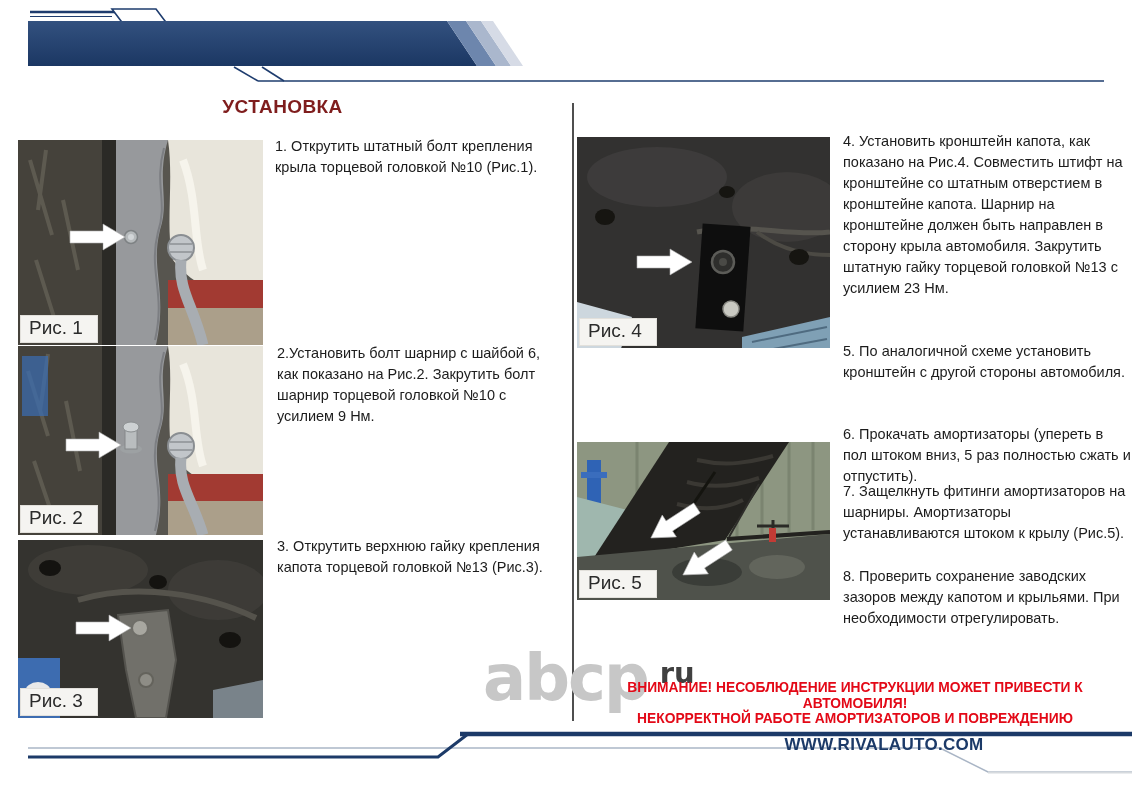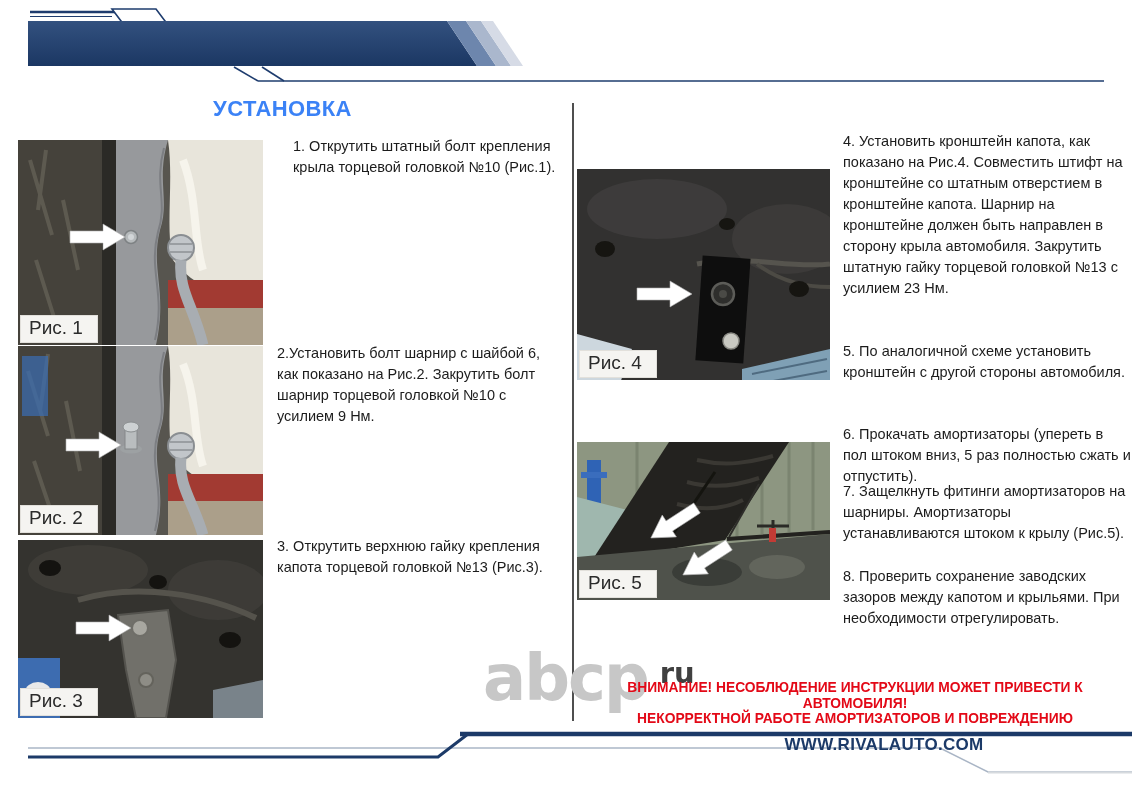--- a/index.html
+++ b/index.html
@@ -5,22 +5,22 @@
   :root{
     --navy:#1e3c6e; --navy2:#1c3a68; --red:#e30917;
     --textc:#1c1c1c; --wmgray:#c7c7c7; --divider:#4f4f4f;
   }
   html,body{margin:0;padding:0;background:#fff;}
   .page{position:relative;width:1132px;height:800px;background:#fff;overflow:hidden;
         font-family:"Liberation Sans",sans-serif;}
   .abs{position:absolute;}
   .banner-title{left:64px;top:31px;color:#fff;font-size:21px;font-weight:bold;
     letter-spacing:.6px;white-space:nowrap;z-index:3;}
-  .section-title{left:165px;top:96px;width:235px;text-align:center;color:#3b82f6;
-    font-size:22px;font-weight:bold;letter-spacing:.4px;}
+  .section-title{left:165px;top:96px;width:235px;text-align:center;color:#7f1d1d;
+    font-size:19px;font-weight:bold;letter-spacing:.4px;}
   .divider{left:572px;top:103px;width:2px;height:618px;background:var(--divider);}
   .fig{overflow:hidden;z-index:1;}
   .fig svg{display:block;}
   .fig-label{position:absolute;left:2px;bottom:2px;background:#f5f4f1;color:#2b2b2b;
     font-size:19px;padding:1px 14px 3px 8px;border:1px solid #e2e0db;}
   .step{width:286px;color:var(--textc);font-size:14.5px;line-height:21px;}
   .watermark{left:483px;top:646px;color:var(--wmgray);font-family:"DejaVu Sans",sans-serif;
     font-weight:bold;font-size:64px;letter-spacing:-2px;z-index:0;line-height:1;}
   .watermark .wm-ru{font-size:29px;letter-spacing:0;vertical-align:17px;margin-left:12px;color:#404040;}
   .warning{left:578px;top:680px;width:554px;text-align:center;color:var(--red);
@@ -117,21 +117,21 @@
       <circle cx="122" cy="88" r="8" fill="#a8a7a0" stroke="#6f6e68" stroke-width="2"></circle>
       <circle cx="128" cy="140" r="7" fill="#8e8d86" stroke="#64635c" stroke-width="2"></circle>
       <rect x="0" y="118" width="42" height="60" fill="#3d6cb0"></rect>
       <ellipse cx="20" cy="152" rx="13" ry="10" fill="#e9e9e9"></ellipse>
       <polygon points="195,150 245,140 245,178 195,178" fill="#79838a"></polygon>
       <polygon points="0,-6 33,-6 33,-13 55,0 33,13 33,6 0,6" transform="translate(58,88)" fill="#ffffff" stroke="#b0b0b0" stroke-width="0.6"></polygon>
     </svg>
     <div class="fig-label">Рис. 3</div>
   </div>
 
-  <div class="abs fig" style="left:577px;top:137px;width:253px;height:211px;margin-top:32px;">
+  <div class="abs fig" style="left:577px;top:137px;width:253px;height:211px;">
     <svg width="253" height="223" viewBox="0 0 253 223">
       <rect width="253" height="223" fill="#323130"></rect>
       <ellipse cx="80" cy="40" rx="70" ry="30" fill="#474645" opacity=".5"></ellipse>
       <ellipse cx="210" cy="70" rx="55" ry="35" fill="#454342" opacity=".5"></ellipse>
       <path d="M120 95 C170 85 210 100 253 95" stroke="#56544e" stroke-width="5" fill="none"></path>
       <path d="M180 95 C200 110 225 118 253 118" stroke="#4c4a44" stroke-width="4" fill="none"></path>
       <ellipse cx="28" cy="80" rx="10" ry="8" fill="#161511"></ellipse>
       <ellipse cx="150" cy="55" rx="8" ry="6" fill="#161511"></ellipse>
       <ellipse cx="222" cy="120" rx="10" ry="8" fill="#161511"></ellipse>
       <rect x="122" y="88" width="48" height="105" fill="#0e0e0e" transform="rotate(4 146 140)"></rect>
@@ -162,21 +162,21 @@
       <ellipse cx="130" cy="130" rx="35" ry="14" fill="#3a3d38"></ellipse>
       <ellipse cx="200" cy="125" rx="28" ry="12" fill="#62655c"></ellipse>
       <rect x="192" y="86" width="7" height="14" fill="#c23b35"></rect>
       <path d="M180 84 H212 M196 78 V86" stroke="#2a2a26" stroke-width="3" fill="none"></path>
       <polygon points="0,-6 33,-6 33,-13 55,0 33,13 33,6 0,6" transform="translate(120,66) rotate(147)" fill="#ffffff" stroke="#b0b0b0" stroke-width="0.6"></polygon>
       <polygon points="0,-6 33,-6 33,-13 55,0 33,13 33,6 0,6" transform="translate(152,103) rotate(147)" fill="#ffffff" stroke="#b0b0b0" stroke-width="0.6"></polygon>
     </svg>
     <div class="fig-label">Рис. 5</div>
   </div>
 
-  <div class="abs step" style="left:293px;top:136px;">1. Открутить штатный болт крепления крыла торцевой головкой №10 (Рис.1).</div>
+  <div class="abs step" style="left:275px;top:136px;">1. Открутить штатный болт крепления крыла торцевой головкой №10 (Рис.1).</div>
   <div class="abs step" style="left:277px;top:343px;">2.Установить болт шарнир с шайбой 6, как показано на Рис.2. Закрутить болт шарнир торцевой головкой №10 с усилием 9 Нм.</div>
   <div class="abs step" style="left:277px;top:536px;">3. Открутить верхнюю гайку крепления капота торцевой головкой №13 (Рис.3).</div>
   <div class="abs step" style="left:843px;top:131px;width:288px;">4. Установить кронштейн капота, как показано на Рис.4. Совместить штифт на кронштейне со штатным отверстием в кронштейне капота. Шарнир на кронштейне должен быть направлен в сторону крыла автомобиля. Закрутить штатную гайку торцевой головкой №13 с усилием 23 Нм.</div>
   <div class="abs step" style="left:843px;top:341px;width:288px;">5. По аналогичной схеме установить кронштейн с другой стороны автомобиля.</div>
   <div class="abs step" style="left:843px;top:424px;width:288px;">6. Прокачать амортизаторы (упереть в пол штоком вниз, 5 раз полностью сжать и отпустить).</div>
   <div class="abs step" style="left:843px;top:481px;width:288px;">7. Защелкнуть фитинги амортизаторов на шарниры. Амортизаторы устанавливаются штоком к крылу (Рис.5).</div>
   <div class="abs step" style="left:843px;top:566px;width:288px;">8. Проверить сохранение заводских зазоров между капотом и крыльями. При необходимости отрегулировать.</div>
 
   <div class="abs warning">
     <div>ВНИМАНИЕ! НЕСОБЛЮДЕНИЕ ИНСТРУКЦИИ МОЖЕТ ПРИВЕСТИ К</div>

